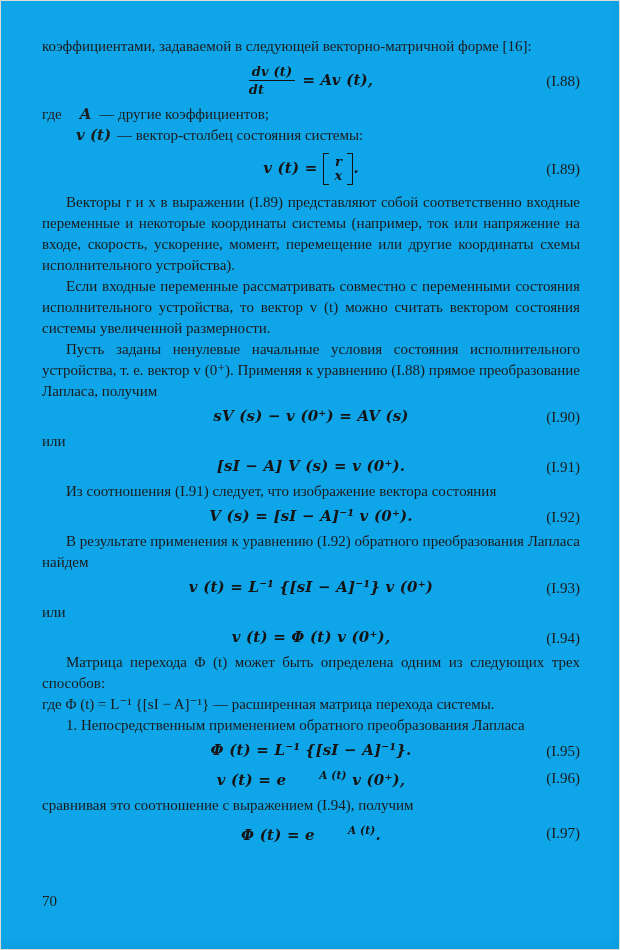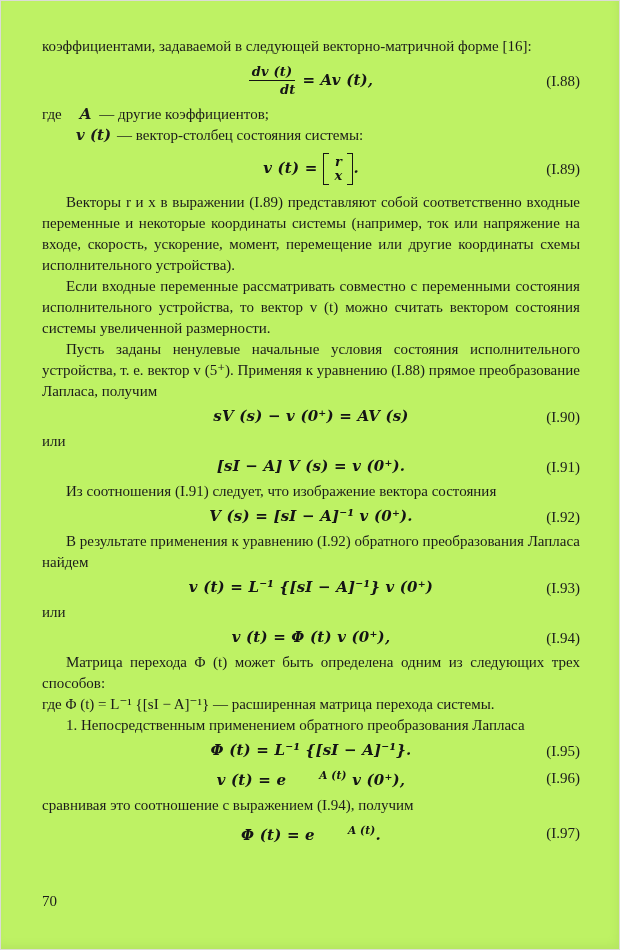--- a/index.html
+++ b/index.html
@@ -7,21 +7,21 @@
     padding: 0;
     width: 620px;
     height: 950px;
     background: #efefec;
   }
   .page {
     position: relative;
     box-sizing: border-box;
     width: 620px;
     height: 950px;
-    background: #bef264;
+    background: #0ea5e9;
     color: #1b1b1b;
     font-family: "Liberation Serif", "DejaVu Serif", serif;
     font-size: 15px;
     line-height: 21px;
     padding: 36px 40px 20px 42px;
     overflow: hidden;
     box-shadow: inset 0 0 0 1px #dcdcd6, inset -3px -5px 10px rgba(0,0,0,0.05);
   }
   .para {
     margin: 0;
@@ -59,21 +59,21 @@
     font-family: "Liberation Serif", "DejaVu Serif", serif;
     font-style: normal;
     font-weight: normal;
     font-size: 15px;
     color: #1b1b1b;
   }
   
   .frac {
     display: inline-block;
     vertical-align: middle;
-    text-align: right;
+    text-align: left;
     margin-right: 7px;
   }
   .frac .fnum {
     display: block;
     font-size: 13px;
     line-height: 15px;
     padding: 0 3px 1px;
     border-bottom: 1.2px solid #141414;
   }
   .frac .fden {
@@ -146,21 +146,21 @@
           <span class="brk r"></span>
         </span><span>.</span>
     </span>
     <span class="eq-label">(I.89)</span>
   </div>
 
   <p class="para indent">Векторы r и x в выражении (I.89) представляют собой соответственно входные переменные и некоторые координаты системы (например, ток или напряжение на входе, скорость, ускорение, момент, перемещение или другие координаты схемы исполнительного устройства).</p>
 
   <p class="para indent">Если входные переменные рассматривать совместно с переменными состояния исполнительного устройства, то вектор v (t) можно считать вектором состояния системы увеличенной размерности.</p>
 
-  <p class="para indent">Пусть заданы ненулевые начальные условия состояния исполнительного устройства, т. е. вектор v (5⁺). Применяя к уравнению (I.88) прямое преобразование Лапласа, получим</p>
+  <p class="para indent">Пусть заданы ненулевые начальные условия состояния исполнительного устройства, т. е. вектор v (0⁺). Применяя к уравнению (I.88) прямое преобразование Лапласа, получим</p>
 
   <div class="eq-row">
     <span class="formula">sV (s) − v (0⁺) = AV (s)</span>
     <span class="eq-label">(I.90)</span>
   </div>
 
   <p class="para">или</p>
 
   <div class="eq-row">
     <span class="formula">[sI − A] V (s) = v (0⁺).</span>

